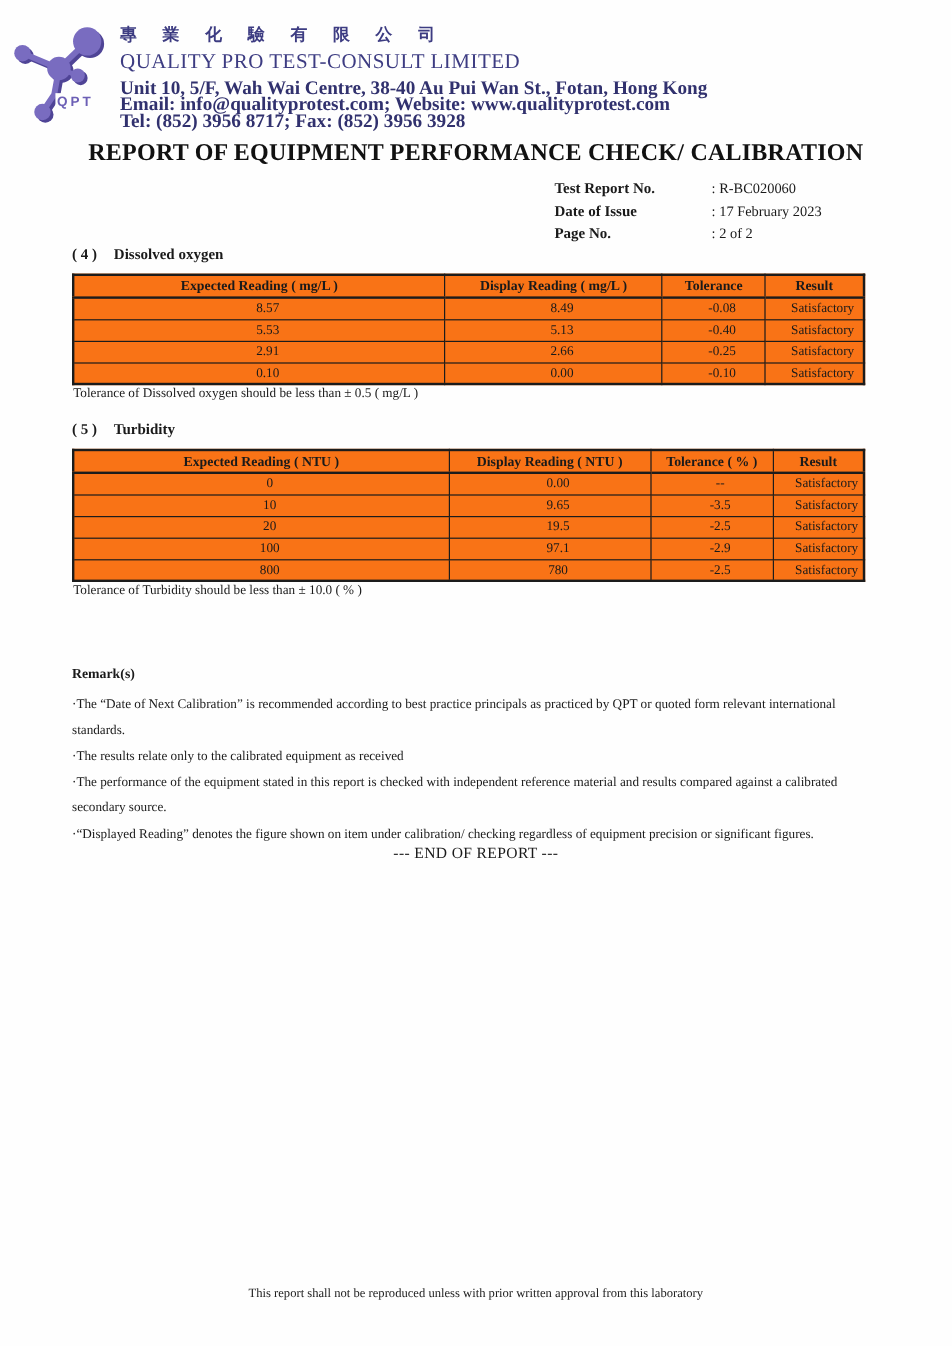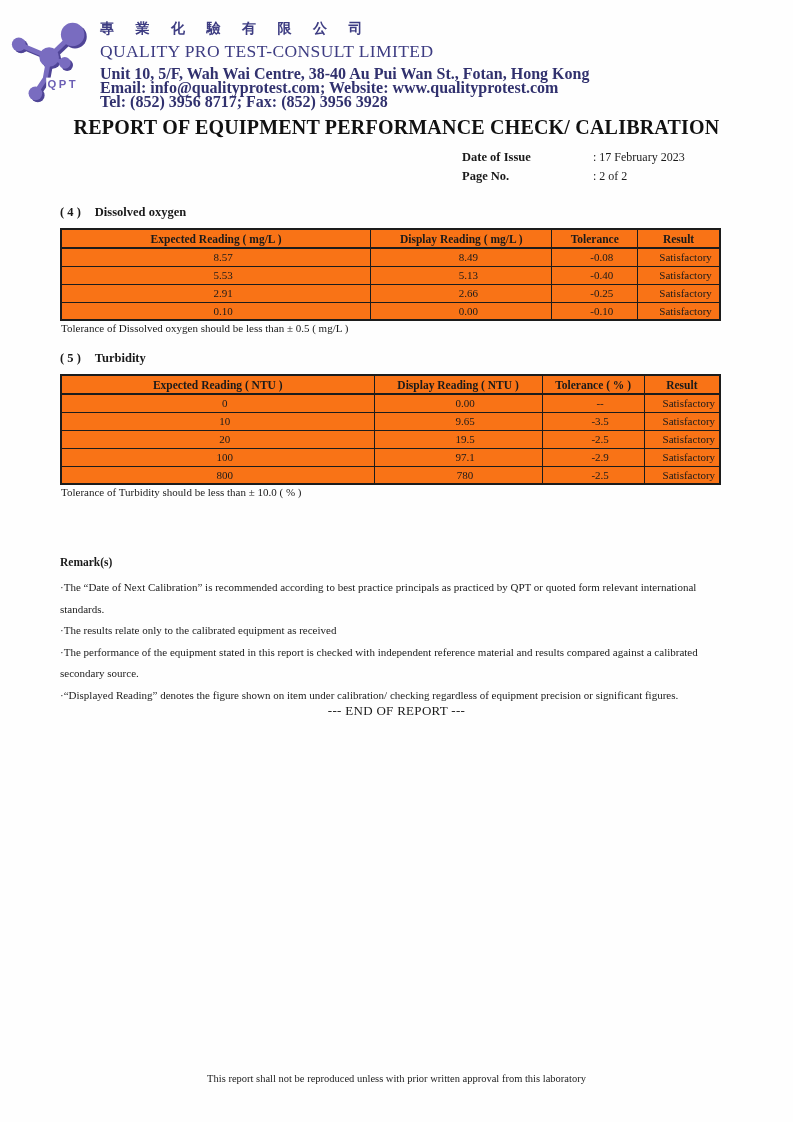--- a/index.html
+++ b/index.html
@@ -125,20 +125,24 @@
     <div class="company-en">QUALITY PRO TEST-CONSULT LIMITED</div>
     <div class="addr-line">Unit 10, 5/F, Wah Wai Centre, 38-40 Au Pui Wan St., Fotan, Hong Kong</div>
     <div class="addr-line">Email: info@qualityprotest.com; Website: www.qualityprotest.com</div>
     <div class="addr-line">Tel: (852) 3956 8717; Fax: (852) 3956 3928</div>
   </div>
 
   <div class="report-title">REPORT OF EQUIPMENT PERFORMANCE CHECK/ CALIBRATION</div>
 
   <div class="report-info">
     <div class="info-row">
+      <span class="info-label">Test Report No.</span>
+      <span class="info-value">: R-BC020060</span>
+    </div>
+    <div class="info-row">
       <span class="info-label">Date of Issue</span>
       <span class="info-value">: 17 February 2023</span>
     </div>
     <div class="info-row">
       <span class="info-label">Page No.</span>
       <span class="info-value">: 2 of 2</span>
     </div>
   </div>
 
   <div class="section-heading s4">

